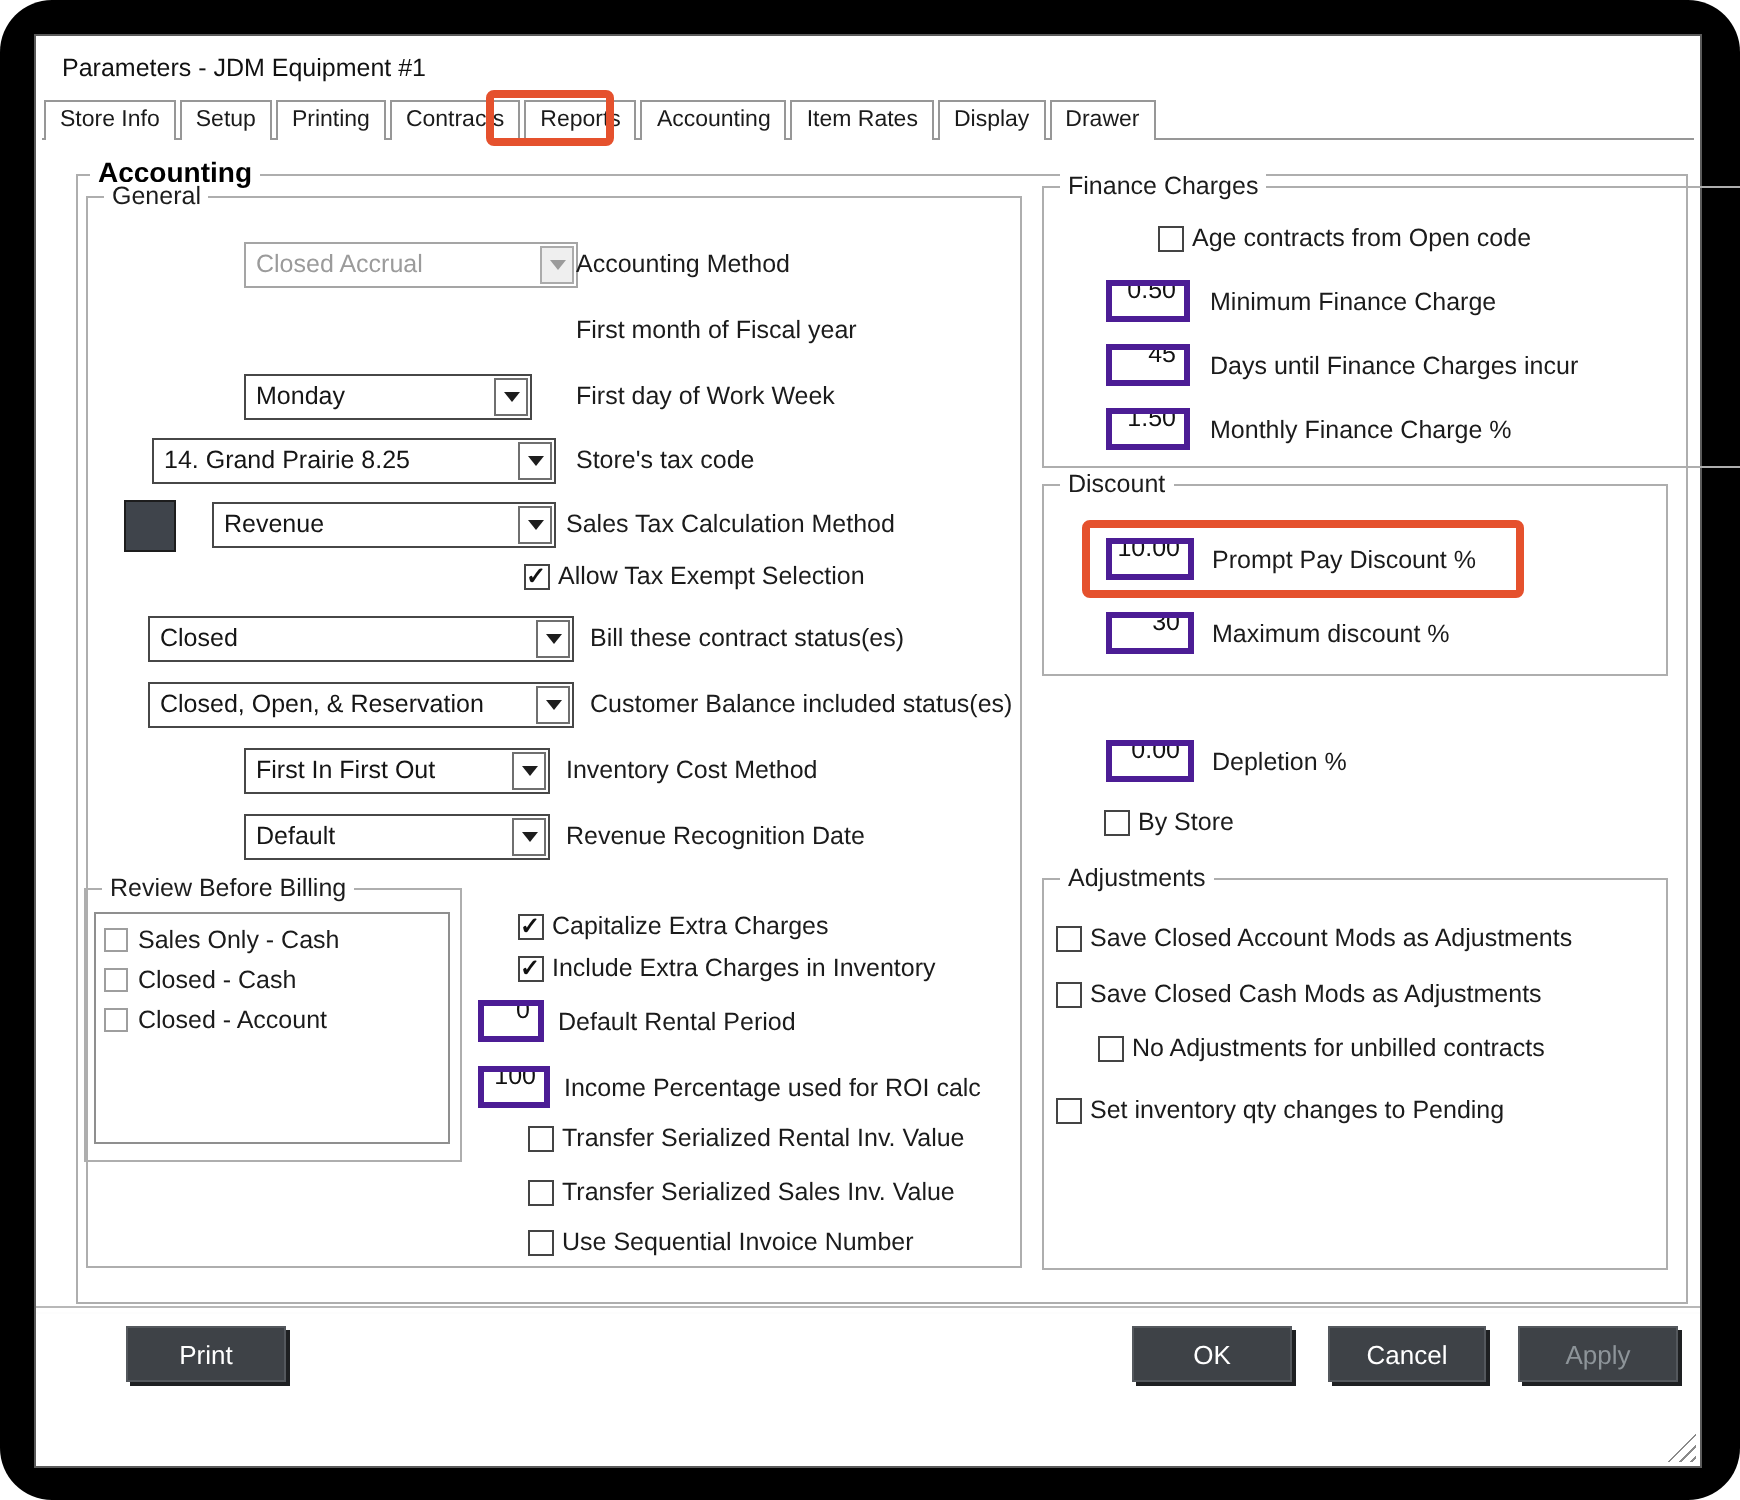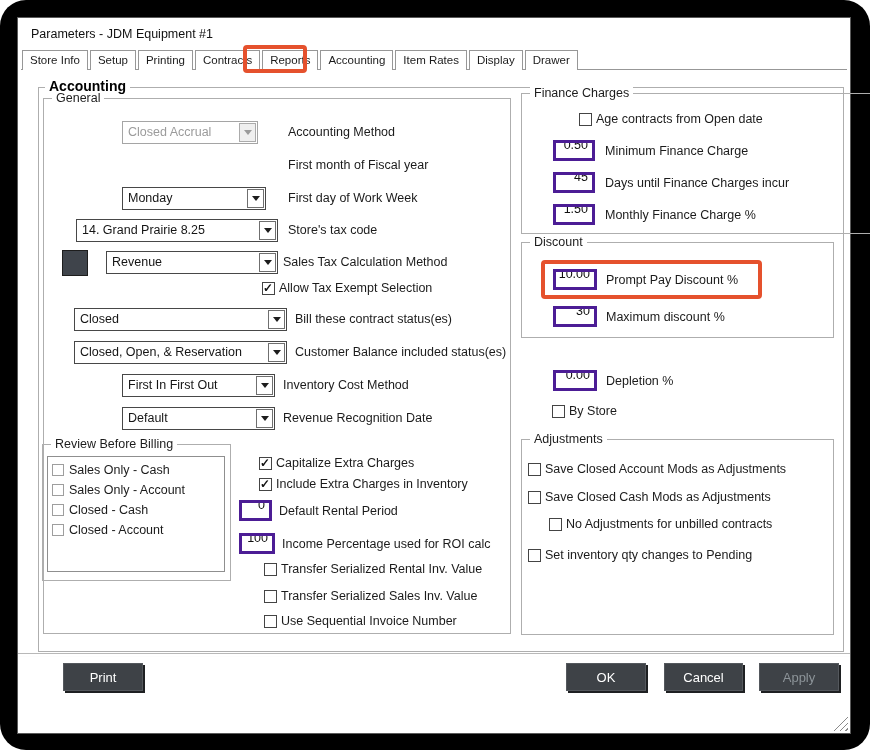--- a/index.html
+++ b/index.html
@@ -68,21 +68,21 @@
   <div class="highlight" style="left:225px;top:27px;width:64px;height:28px;"></div>
 
   <div class="fs main" style="left:20px;top:69px;width:806px;height:565px;">
     <span class="legend">Accounting</span>
   </div>
 
   <div class="fs" style="left:25px;top:80px;width:468px;height:536px;">
     <span class="legend">General</span>
   </div>
 
-  <div class="dd disabled" style="left:104px;top:103px;width:136px;">
+  <div class="dd disabled" style="left:104px;top:103px;width:167px;">
     <span class="dd-val">Closed Accrual</span>
     <span class="dd-btn">
         <i class="tri"></i>
       </span>
   </div>
   <span class="lbl" style="left:270px;top:107px;">Accounting Method</span>
 
   <span class="lbl" style="left:270px;top:140px;">First month of Fiscal year</span>
 
   <div class="dd" style="left:104px;top:169px;width:144px;">
@@ -145,24 +145,20 @@
   </div>
   <span class="lbl" style="left:265px;top:393px;">Revenue Recognition Date</span>
 
   <div class="fs" style="left:24px;top:426px;width:189px;height:137px;">
     <span class="legend">Review Before Billing</span>
   </div>
   <div class="listbox" style="left:29px;top:438px;width:178px;height:116px;">
     <div class="listrow">
       <span class="cb light"></span>
       <span class="txt">Sales Only - Cash</span>
-    </div>
-    <div class="listrow">
-      <span class="cb light"></span>
-      <span class="txt">Sales Only - Account</span>
     </div>
     <div class="listrow">
       <span class="cb light"></span>
       <span class="txt">Closed - Cash</span>
     </div>
     <div class="listrow">
       <span class="cb light"></span>
       <span class="txt">Closed - Account</span>
     </div>
   </div>
@@ -185,21 +181,21 @@
   <span class="cb" style="left:246px;top:572px;"></span>
   <span class="lbl" style="left:263px;top:571px;">Transfer Serialized Sales Inv. Value</span>
 
   <span class="cb" style="left:246px;top:597px;"></span>
   <span class="lbl" style="left:263px;top:596px;">Use Sequential Invoice Number</span>
 
   <div class="fs" style="left:503px;top:75px;width:376px;height:141px;">
     <span class="legend">Finance Charges</span>
   </div>
   <span class="cb" style="left:561px;top:95px;"></span>
-  <span class="lbl" style="left:578px;top:94px;">Age contracts from Open date</span>
+  <span class="lbl" style="left:578px;top:94px;">Age contracts from Open code</span>
 
   <input class="num" style="left: 535px; top: 122px; width: 42px;" value="0.50">
   <span class="lbl" style="left:587px;top:126px;">Minimum Finance Charge</span>
 
   <input class="num" style="left: 535px; top: 154px; width: 42px;" value="45">
   <span class="lbl" style="left:587px;top:158px;">Days until Finance Charges incur</span>
 
   <input class="num" style="left: 535px; top: 186px; width: 42px;" value="1.50">
   <span class="lbl" style="left:587px;top:190px;">Monthly Finance Charge %</span>
 

